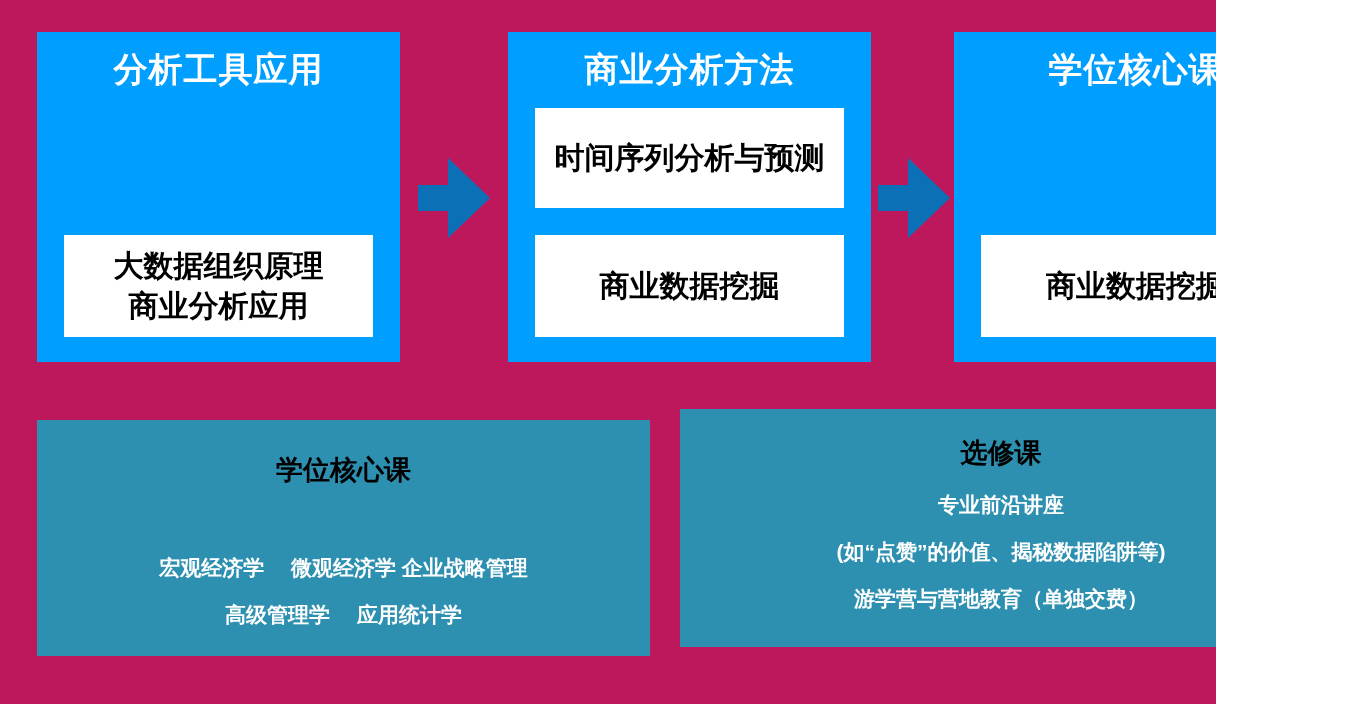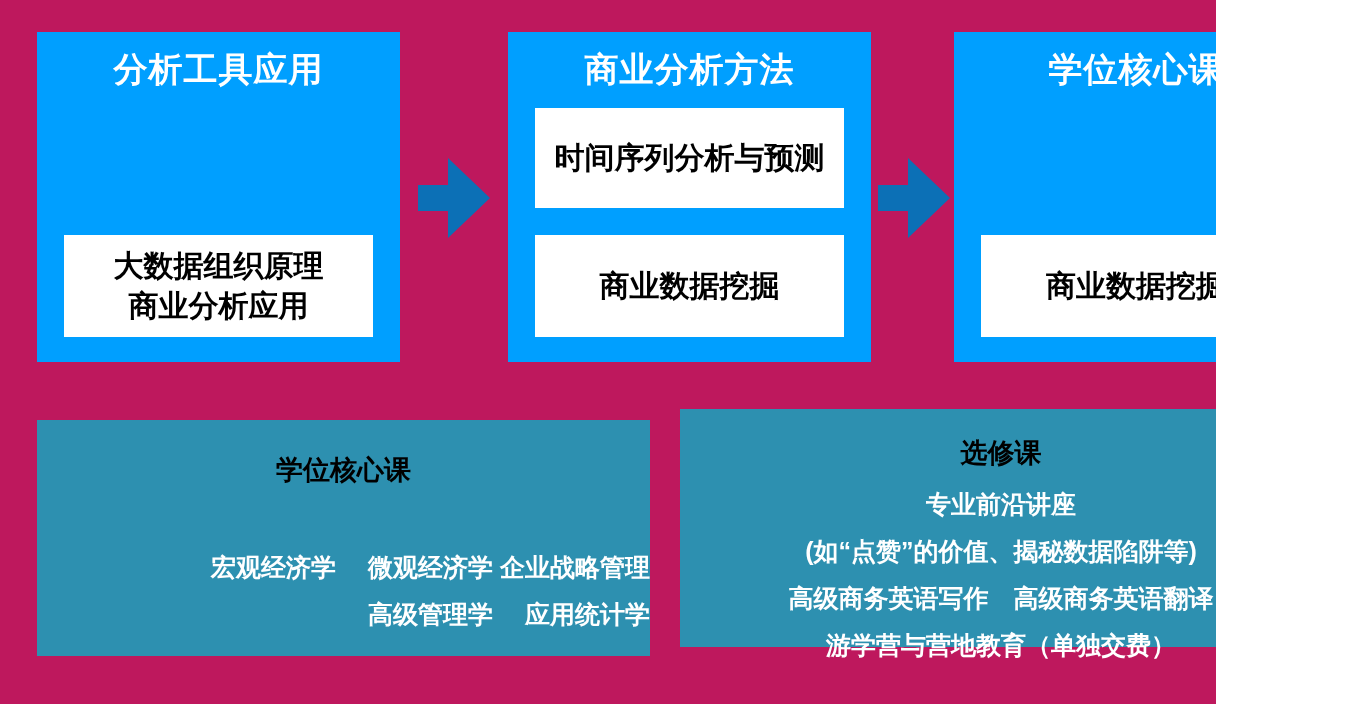--- a/index.html
+++ b/index.html
@@ -87,26 +87,26 @@
     color: #000000;
     font-size: 27px;
     font-weight: bold;
   }
   .core .teal-title { padding-top: 32px; }
   .elective .teal-title { padding-top: 26px; }
 
   .teal-line {
     margin: 0;
     color: #ffffff;
-    font-size: 25px;
+    font-size: 21px;
     font-weight: bold;
     white-space: pre;
   }
   .core .teal-body { margin-top: 56px; }
-  .core .teal-line { line-height: 47px; text-align: right; }
+  .core .teal-line { line-height: 47px; }
   .elective .teal-line { margin-top: 20px; line-height: 27px; }
 </style>
 </head>
 <body>
 
 <div class="stage">
 
   <section class="flow-col c1">
     <h2 class="flow-header">分析工具应用</h2>
     <div class="flow-card slot2">大数据组织原理
@@ -141,17 +141,16 @@
     <div class="teal-body">
       <p class="teal-line">宏观经济学　 微观经济学 企业战略管理</p>
       <p class="teal-line">高级管理学　 应用统计学</p>
     </div>
   </section>
 
   <section class="teal-panel elective">
     <h3 class="teal-title">选修课</h3>
     <p class="teal-line">专业前沿讲座</p>
     <p class="teal-line">(如“点赞”的价值、揭秘数据陷阱等)</p>
-    <p class="teal-line">高级商务英语写作　高级商务英语翻译</p>
     <p class="teal-line">游学营与营地教育（单独交费）</p>
   </section>
 
 </div>
 
 </body></html>

